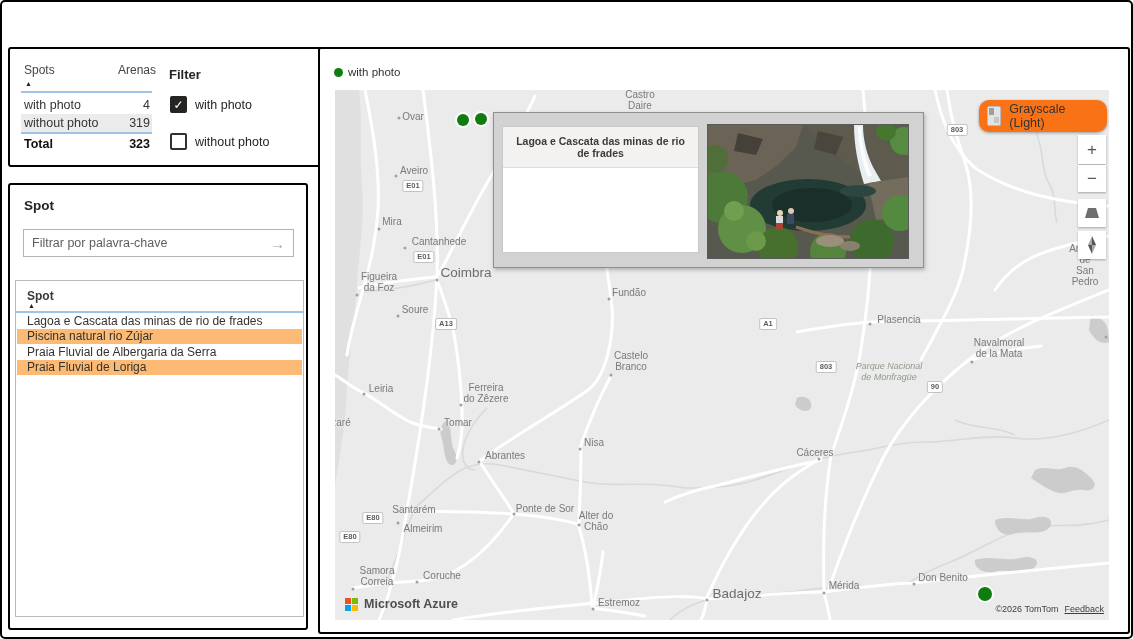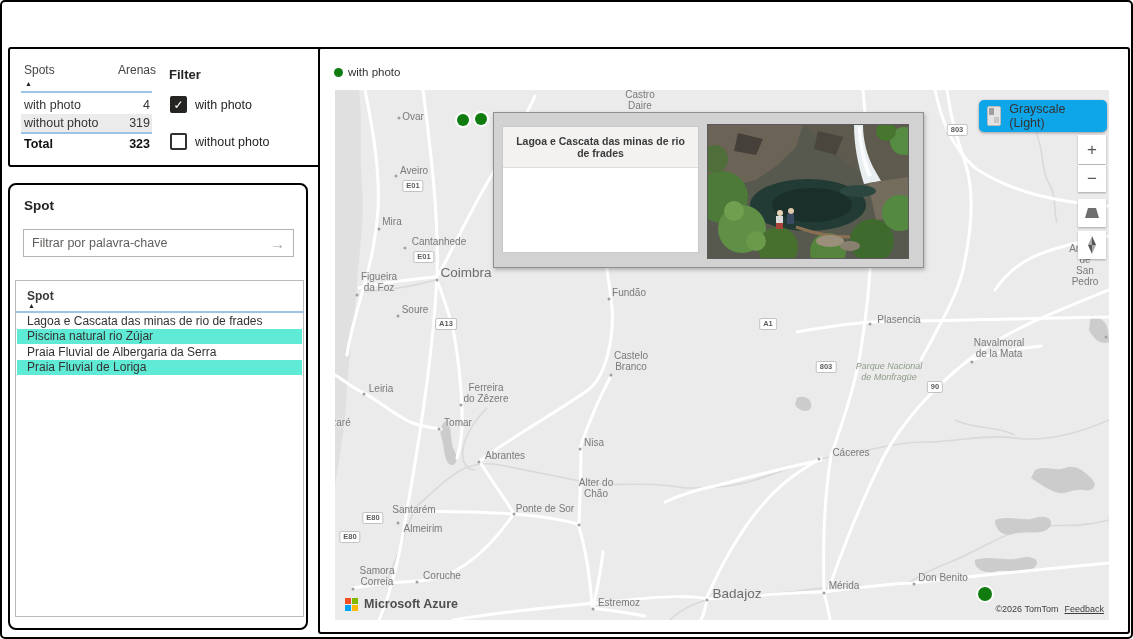--- a/index.html
+++ b/index.html
@@ -18,32 +18,32 @@
   .trow{position:absolute;left:11px;width:131px;height:18px;font-size:12.5px;color:#333;display:flex;justify-content:space-between;align-items:center;padding:0 2px 0 3px;box-sizing:border-box;}
   .trow.alt{background:#ebebeb;}
   .trow.total{font-weight:bold;color:#111;}
   #filterTitle{position:absolute;left:159px;top:18px;font-size:13px;font-weight:600;color:#252423;}
   .cbrow{position:absolute;left:160px;display:flex;align-items:center;gap:8px;}
   .cbbox{width:17px;height:17px;box-sizing:border-box;border:2px solid #323130;border-radius:2px;background:#fff;
     display:flex;align-items:center;justify-content:center;font-size:12px;color:#fff;cursor:pointer;}
   .cbbox.checked{background:#252423;border-color:#252423;}
   .cblabel{font-size:12.5px;color:#252423;}
   
-  #panelB{left:8px;top:183px;width:300px;height:447px;border-radius:8px;}
+  #panelB{left:8px;top:183px;width:300px;height:447px;}
   #spotTitle{position:absolute;left:14px;top:13px;font-size:13.5px;font-weight:600;color:#252423;}
   #spotSearch{position:absolute;left:13px;top:44px;width:271px;height:28px;border:1px solid #b3b3b3;background:#fff;
     display:flex;align-items:center;box-sizing:border-box;padding:0 8px;}
   #spotSearch .ph{flex:1;font-size:12.5px;color:#605e5c;}
   #spotSearch .arrow{font-size:15px;color:#a6a6a6;}
   #spotListBox{position:absolute;left:5px;top:95px;width:289px;height:337px;border:1px solid #b9b9b9;box-sizing:border-box;}
   #spotListBox .hdr{position:absolute;left:11px;top:8px;font-size:12px;font-weight:600;color:#3a3a3a;}
   #spotListBox .hline{position:absolute;left:0;top:30px;width:100%;height:2px;background:#9dc3e6;}
   .spotrow{position:absolute;left:1px;width:285px;height:15.5px;font-size:12px;color:#333;display:flex;align-items:center;
     padding-left:10px;box-sizing:border-box;white-space:nowrap;overflow:hidden;cursor:pointer;}
-  .spotrow.alt{background:#5eead4;}
+  .spotrow.alt{background:#fdba74;}
   
   #panelC{left:318px;top:47px;width:812px;height:587px;}
   #legend{position:absolute;left:14px;top:17px;display:flex;align-items:center;gap:5px;}
   #legend .dot{width:9px;height:9px;border-radius:50%;}
   #legend .lbl{font-size:11.5px;color:#323130;}
   #map{position:absolute;left:15px;top:41px;width:774px;height:530px;background:#ebebeb;overflow:hidden;}
   #map svg.base{position:absolute;left:0;top:0;}
   .citylabel{position:absolute;transform:translate(-50%,-50%);font-size:10px;color:#7a7a7a;line-height:11px;
     white-space:pre-line;text-align:center;text-shadow:0 0 2px #ebebeb,0 0 2px #ebebeb,1px 1px 1px #ebebeb;}
   .citylabel.big{font-size:13.5px;color:#6d6d6d;line-height:14px;}
@@ -53,21 +53,21 @@
     background:#fff;border:1px solid #c2c2c2;border-radius:2px;padding:1px 3px;line-height:8px;}
   .marker{position:absolute;border-radius:50%;transform:translate(-50%,-50%);box-shadow:0 0 0 2px rgba(255,255,255,.85);cursor:pointer;}
   
   #tooltip{position:absolute;left:158px;top:22px;width:431px;height:156px;background:#d2d2d2;border:1px solid #8f8f8f;
     box-shadow:1px 2px 4px rgba(0,0,0,.25);box-sizing:border-box;}
   #tipcard{position:absolute;left:8px;top:13px;width:197px;height:127px;background:#fff;border:1px solid #c9c9c9;box-sizing:border-box;}
   #tipcard .cardhdr{height:40px;background:#f3f2f1;border-bottom:1px solid #dcdcdc;display:flex;align-items:center;justify-content:center;padding:0 6px;}
   #tipcard .cardhdr span{font-size:10.5px;font-weight:600;color:#3b3b3b;text-align:center;line-height:12px;}
   #tipphoto{position:absolute;left:213px;top:11px;width:202px;height:135px;border:1px solid #5a5a5a;box-sizing:border-box;background:#44463c;}
   
-  #styleBtn{position:absolute;left:644px;top:10px;width:128px;height:32px;background:#0ea5e9;border-radius:5px;
+  #styleBtn{position:absolute;left:644px;top:10px;width:128px;height:32px;background:#f97316;border-radius:10px;
     box-shadow:0 1px 3px rgba(0,0,0,.35);display:flex;align-items:center;gap:8px;padding:0 8px;box-sizing:border-box;cursor:pointer;}
   #styleBtn .ic{width:13px;height:18px;background:#e3e3e3;border:1px solid #bbb;border-radius:2px;position:relative;}
   #styleBtn .ic:before{content:"";position:absolute;left:1px;top:1px;width:5px;height:7px;background:#9e9e9e;}
   #styleBtn .ic:after{content:"";position:absolute;right:1px;bottom:2px;width:5px;height:6px;background:#c6c6c6;}
   #styleBtn .lbl{font-size:12.5px;color:#333;}
   .mapbtn{position:absolute;left:743px;width:28px;height:28px;background:#fff;box-shadow:0 1px 2px rgba(0,0,0,.3);
     display:flex;align-items:center;justify-content:center;font-size:17px;color:#555;cursor:pointer;box-sizing:border-box;}
   
   #azureAttr{position:absolute;left:10px;top:507px;display:flex;align-items:center;gap:6px;}
   #mslogo{width:13px;height:13px;display:grid;grid-template-columns:6px 6px;grid-template-rows:6px 6px;gap:1px;}
@@ -239,25 +239,25 @@
 Branco</span>
           <span class="citylabel park" style="left: 554px; top: 282px;">Parque Nacional
 de Monfragüe</span>
           <span class="citylabel" style="left: 46px; top: 298px;">Leiria</span>
           <span class="citylabel" style="left: 151px; top: 303px;">Ferreira
 do Zêzere</span>
           <span class="citylabel" style="left: 6px; top: 332px;">zaré</span>
           <span class="citylabel" style="left: 123px; top: 332px;">Tomar</span>
           <span class="citylabel" style="left: 259px; top: 352px;">Nisa</span>
           <span class="citylabel" style="left: 170px; top: 365px;">Abrantes</span>
-          <span class="citylabel" style="left: 516px; top: 362px;">Cáceres</span>
+          <span class="citylabel" style="left: 480px; top: 362px;">Cáceres</span>
           <span class="citylabel" style="left: 79px; top: 419px;">Santarém</span>
           <span class="citylabel" style="left: 88px; top: 438px;">Almeirim</span>
           <span class="citylabel" style="left: 210px; top: 418px;">Ponte de Sor</span>
-          <span class="citylabel" style="left: 261px; top: 398px;">Alter do
+          <span class="citylabel" style="left: 261px; top: 431px;">Alter do
 Chão</span>
           <span class="citylabel" style="left: 42px; top: 486px;">Samora
 Correia</span>
           <span class="citylabel" style="left: 107px; top: 485px;">Coruche</span>
           <span class="citylabel" style="left: 284px; top: 512px;">Estremoz</span>
           <span class="citylabel big" style="left: 402px; top: 504px;">Badajoz</span>
           <span class="citylabel" style="left: 509px; top: 495px;">Mérida</span>
           <span class="citylabel" style="left: 608px; top: 487px;">Don Benito</span>
           <span class="citylabel" style="left: 777px; top: 236px;">T
 d</span>

